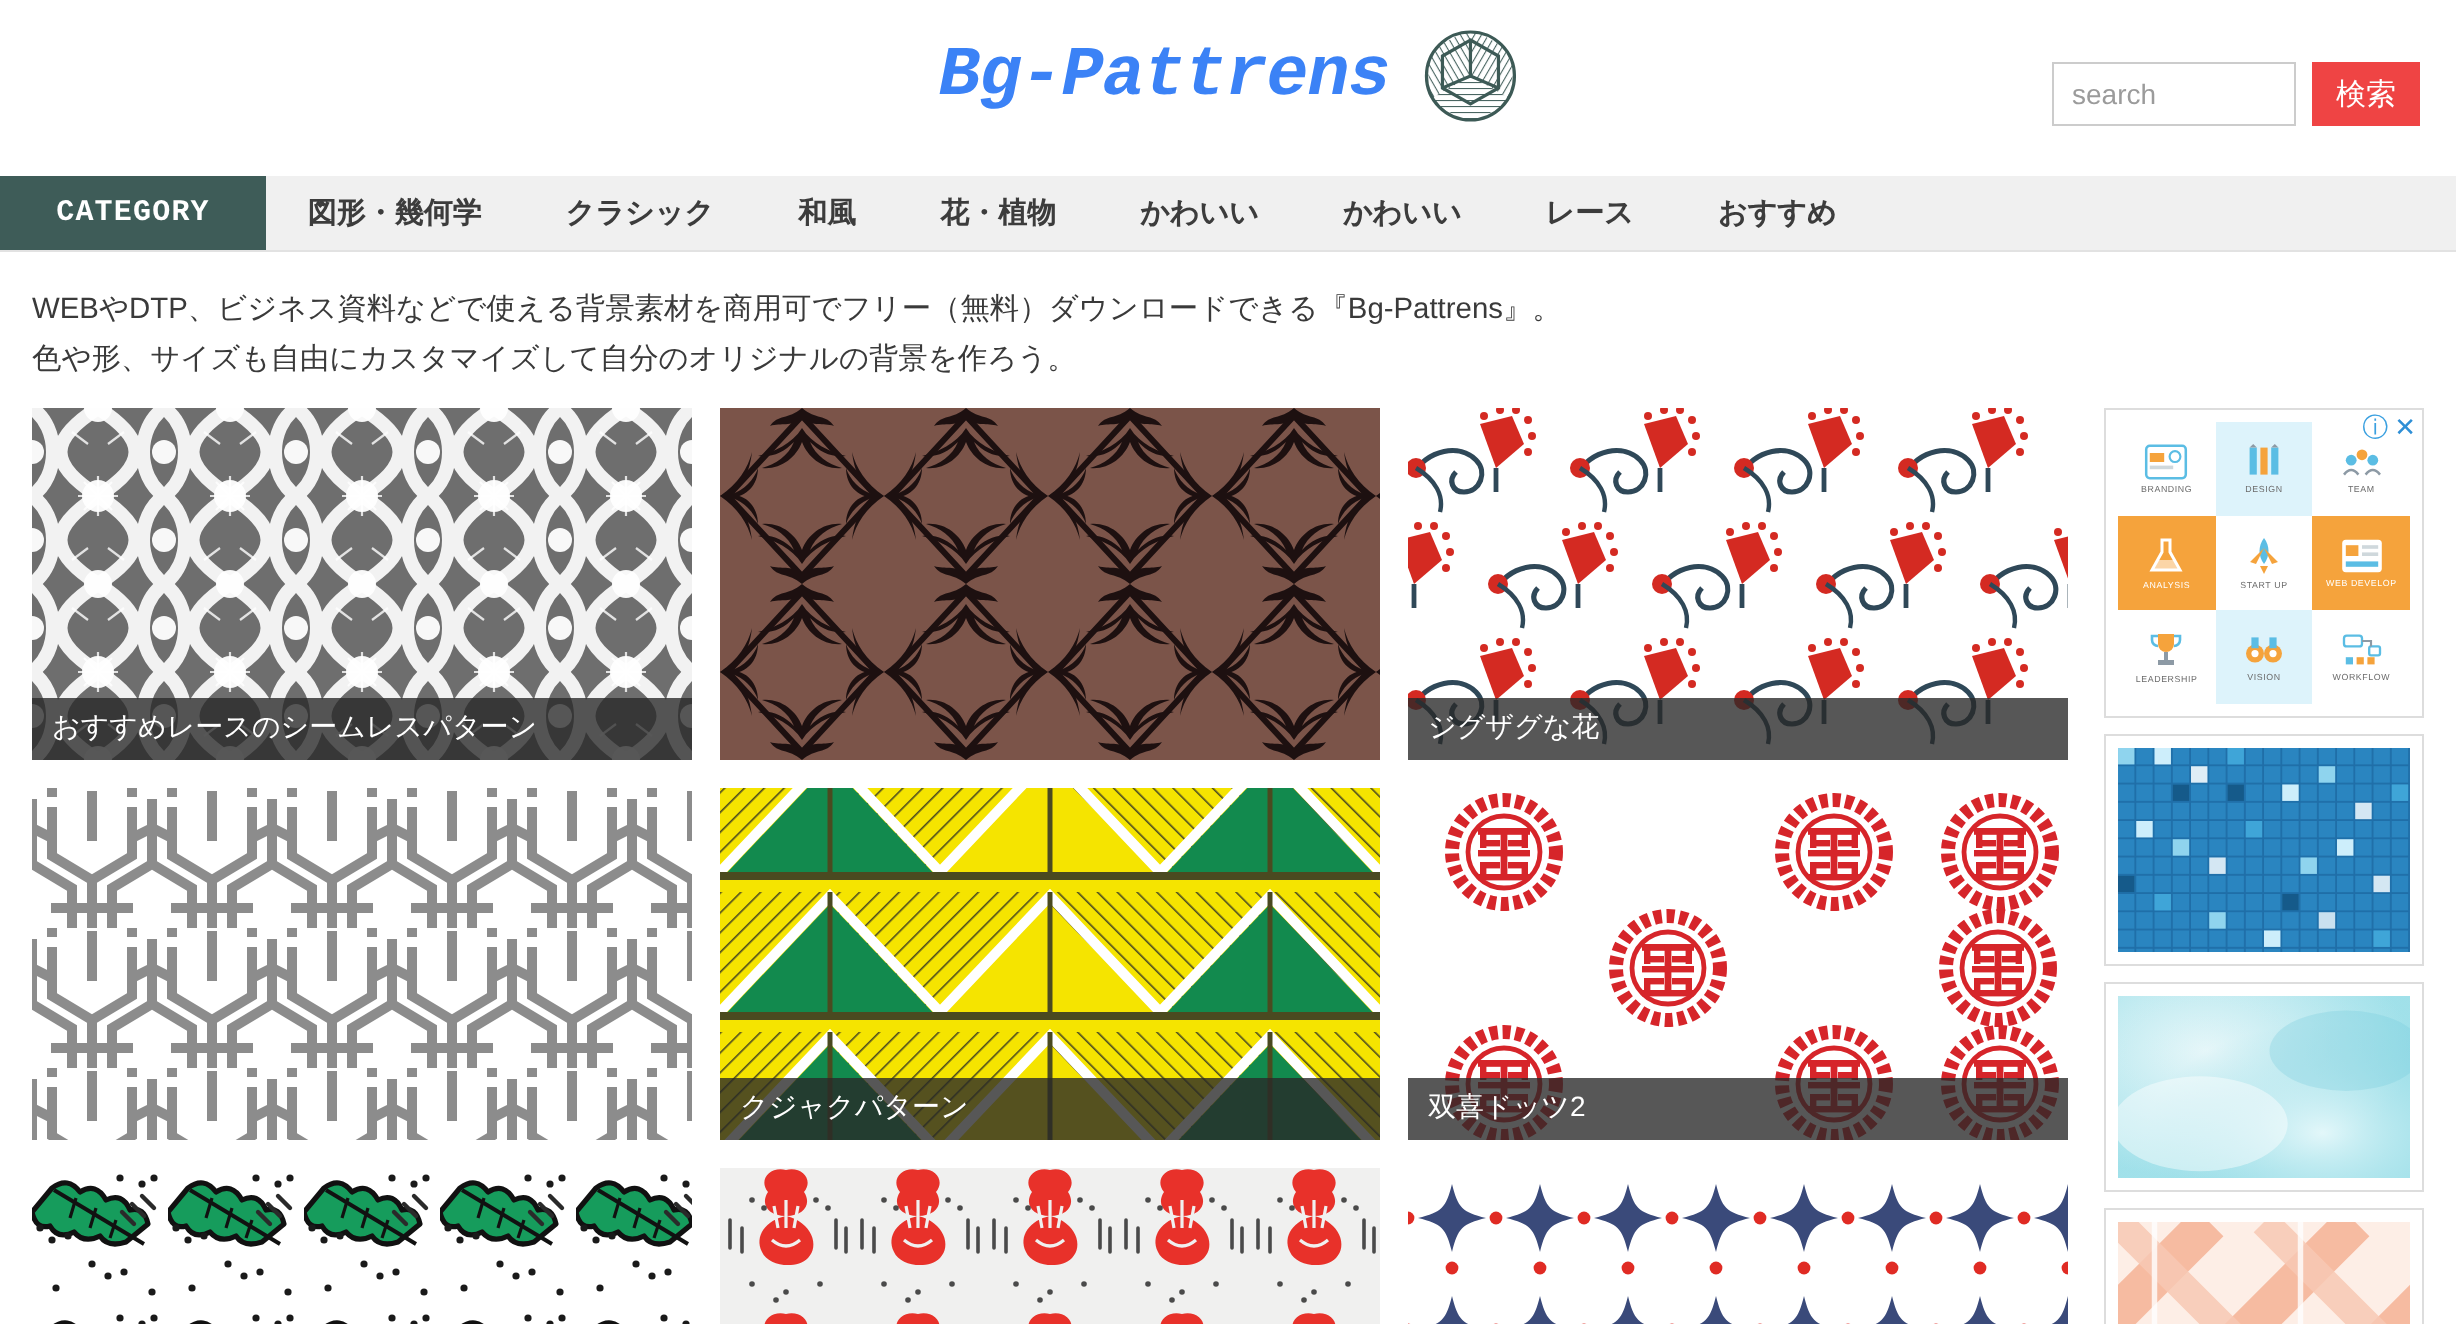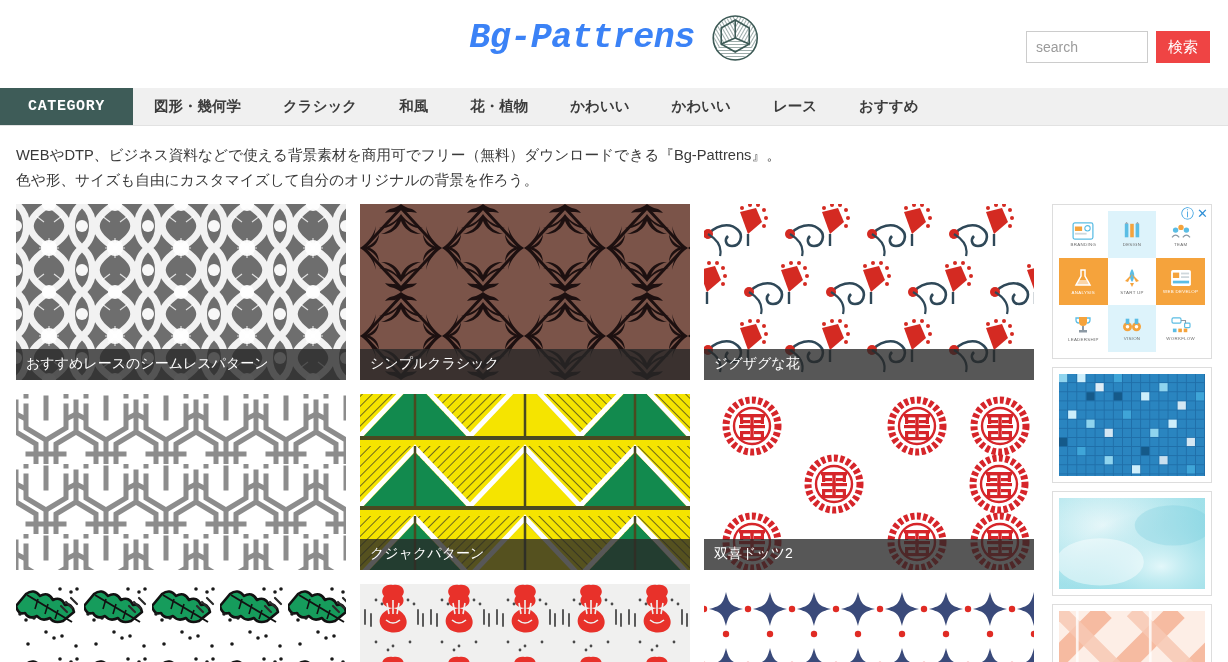--- a/index.html
+++ b/index.html
@@ -275,21 +275,20 @@
               <path d="M41 78 c -5 -8 -14 -12 -22 -14 c 7 -1 13 2 18 7 c -3 -7 -9 -11 -16 -13 c 9 -1 17 5 20 13 c 3 -8 11 -14 20 -13 c -7 2 -13 6 -16 13 c 5 -5 11 -8 18 -7 c -8 2 -17 6 -22 14 z"></path>
               <path d="M0 44 c 9 -6 14 -14 16 -22 c -1 9 -4 16 -10 21 c 6 -2 11 -7 13 -13 c 0 10 -8 17 -19 14 z"></path>
               <path d="M82 44 c -9 -6 -14 -14 -16 -22 c 1 9 4 16 10 21 c -6 -2 -11 -7 -13 -13 c 0 10 8 17 19 14 z"></path>
               <path d="M0 44 c 9 6 14 14 16 22 c -1 -9 -4 -16 -10 -21 c 6 2 11 7 13 13 c 0 -10 -8 -17 -19 -14 z"></path>
               <path d="M82 44 c -9 6 -14 14 -16 22 c 1 -9 4 -16 10 -21 c -6 2 -11 7 -13 13 c 0 -10 8 -17 19 -14 z"></path>
             </g>
           </pattern>
         </defs>
         <rect width="330" height="176" fill="url(#p-damask)"></rect>
       </svg>
-      <div class="caption">シンプルクラシック</div>
     </div>
 
     <div class="card">
       <svg class="swatch" viewBox="0 0 330 176" preserveAspectRatio="none">
         <defs>
           <g id="zf">
             <path d="M2 34 C 10 20, 26 18, 34 26 C 40 32, 36 42, 28 42 C 22 42, 20 36, 24 32" stroke="#2f4858" stroke-width="2.6" fill="none"></path>
             <path d="M36 8 L52 4 L58 18 L44 30 Z" fill="#d42a22"></path>
             <path d="M44 30 L44 42" stroke="#2f4858" stroke-width="2.4"></path>
             <g fill="#d42a22">

